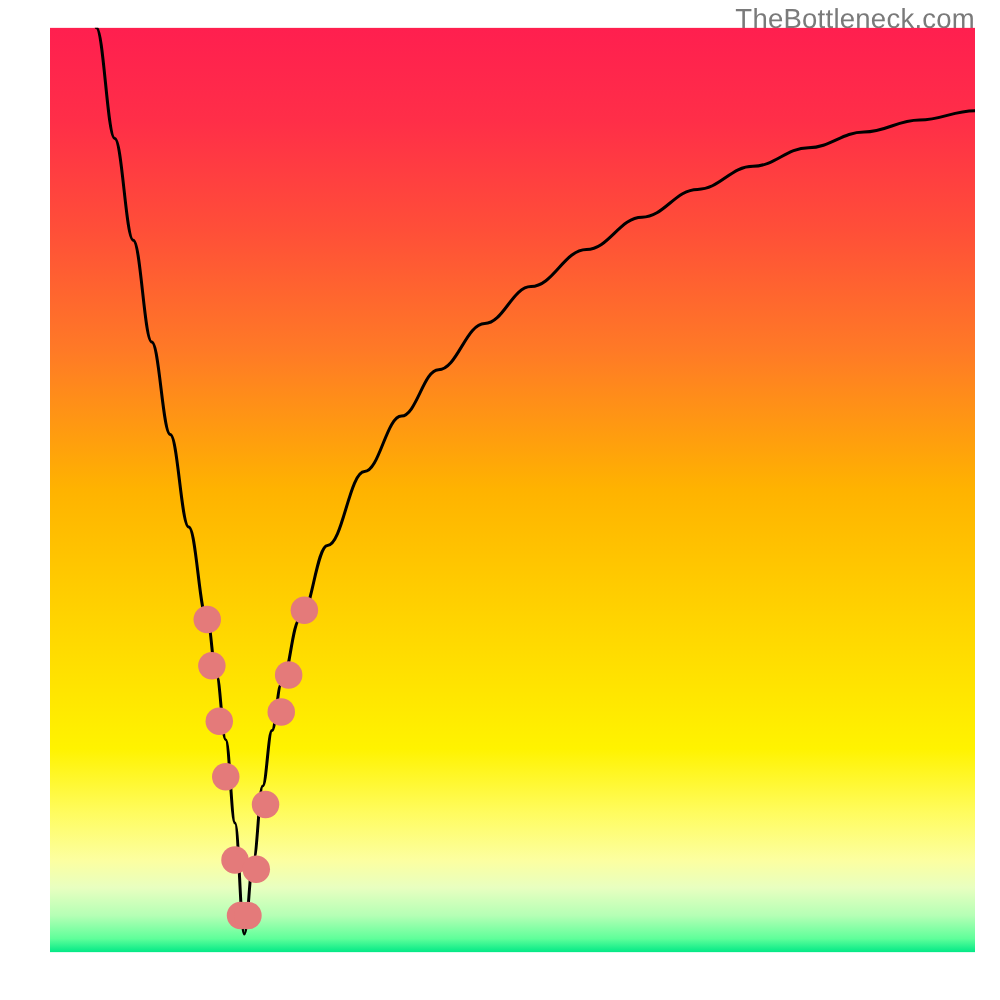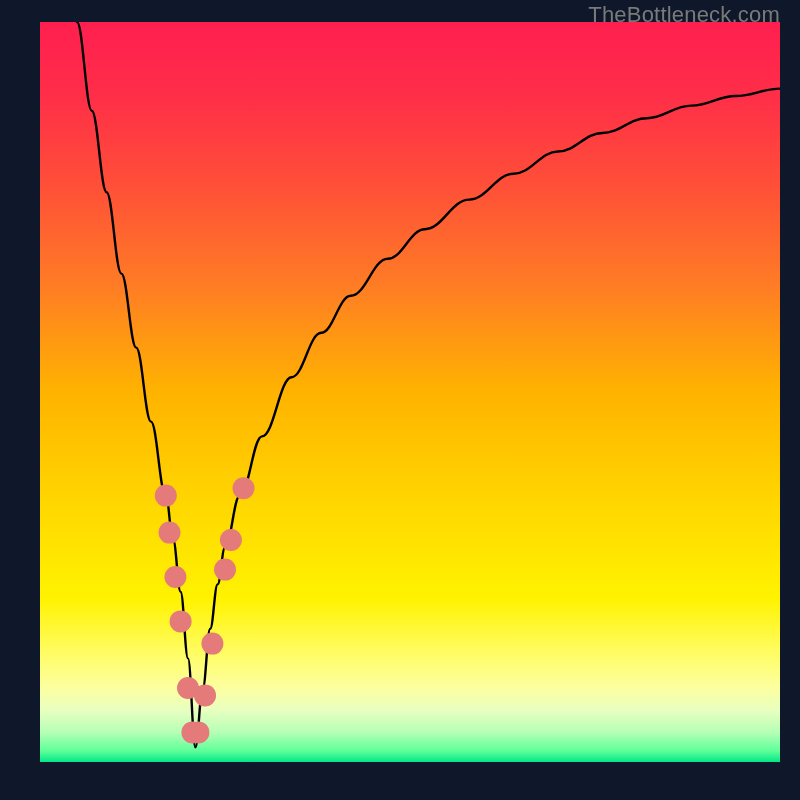--- a/index.html
+++ b/index.html
@@ -8,21 +8,21 @@
     width: 800px;
     height: 800px;
     overflow: hidden;
     background: #000;
     font-family: Arial, Helvetica, sans-serif;
   }
   .frame {
     position: relative;
     width: 800px;
     height: 800px;
-    background: #0f172a;
+    background: #ffffff;
   }
   .plot-area {
     position: absolute;
     left: 40px;
     top: 22px;
     width: 740px;
     height: 740px;
     overflow: hidden;
   }
   .gradient-bg {

